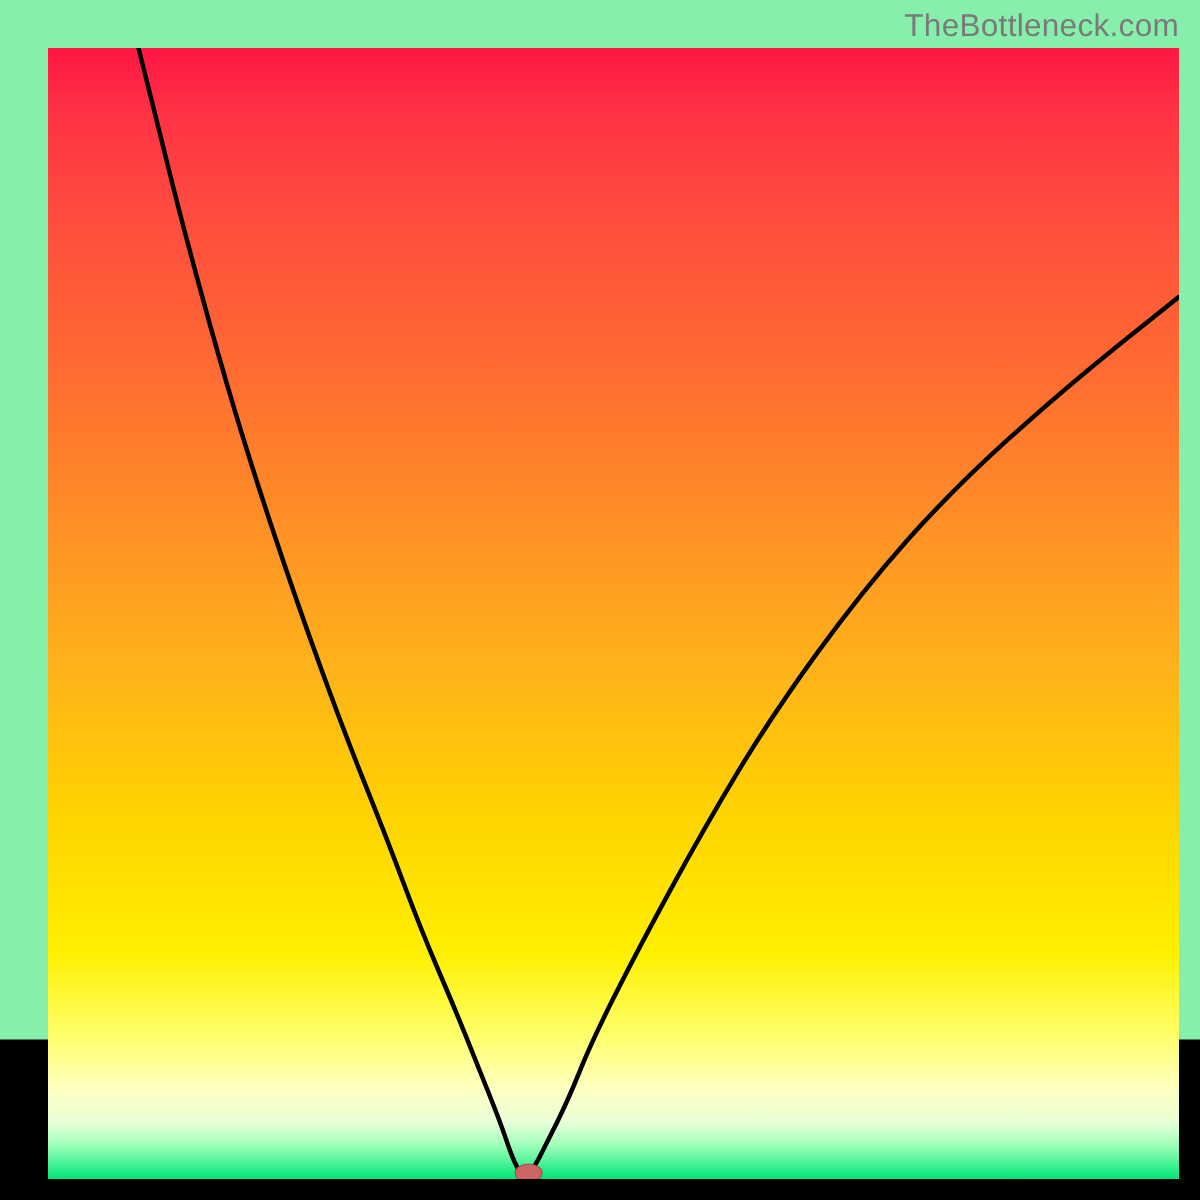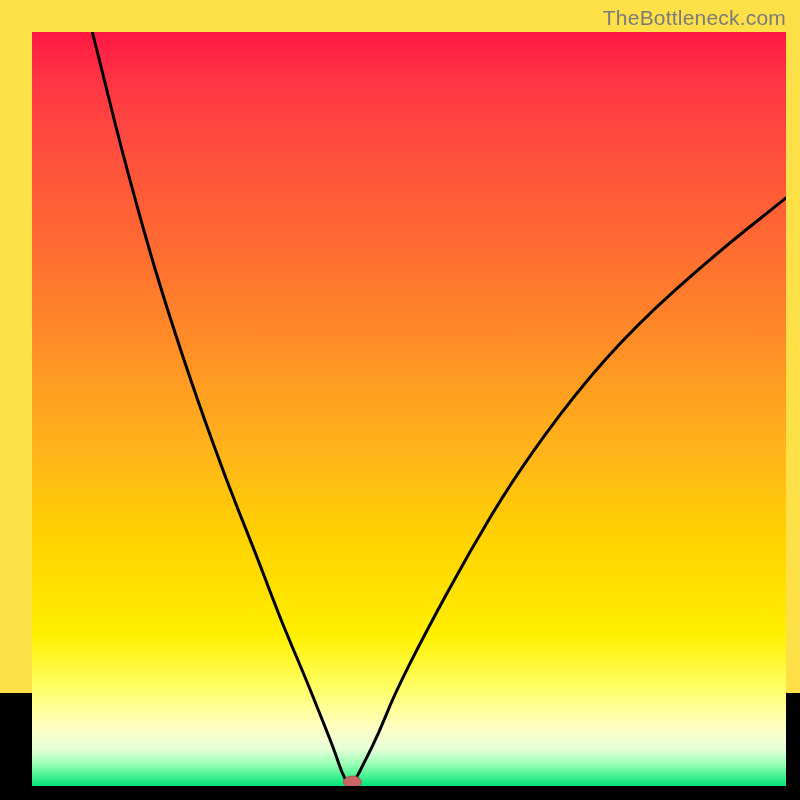--- a/index.html
+++ b/index.html
@@ -10,21 +10,21 @@
     background: #000;
     overflow: hidden;
     font-family: Arial, Helvetica, sans-serif;
   }
   .frame {
     position: absolute;
     left: 0;
     top: 0;
     width: 800px;
     height: 693px;
-    background: #fde047;
+    background: #86efac;
   }
   .plot-area {
     position: absolute;
     left: 32px;
     top: 32px;
     width: 754px;
     height: 754px;
     overflow: hidden;
   }
   .gradient-bg {

